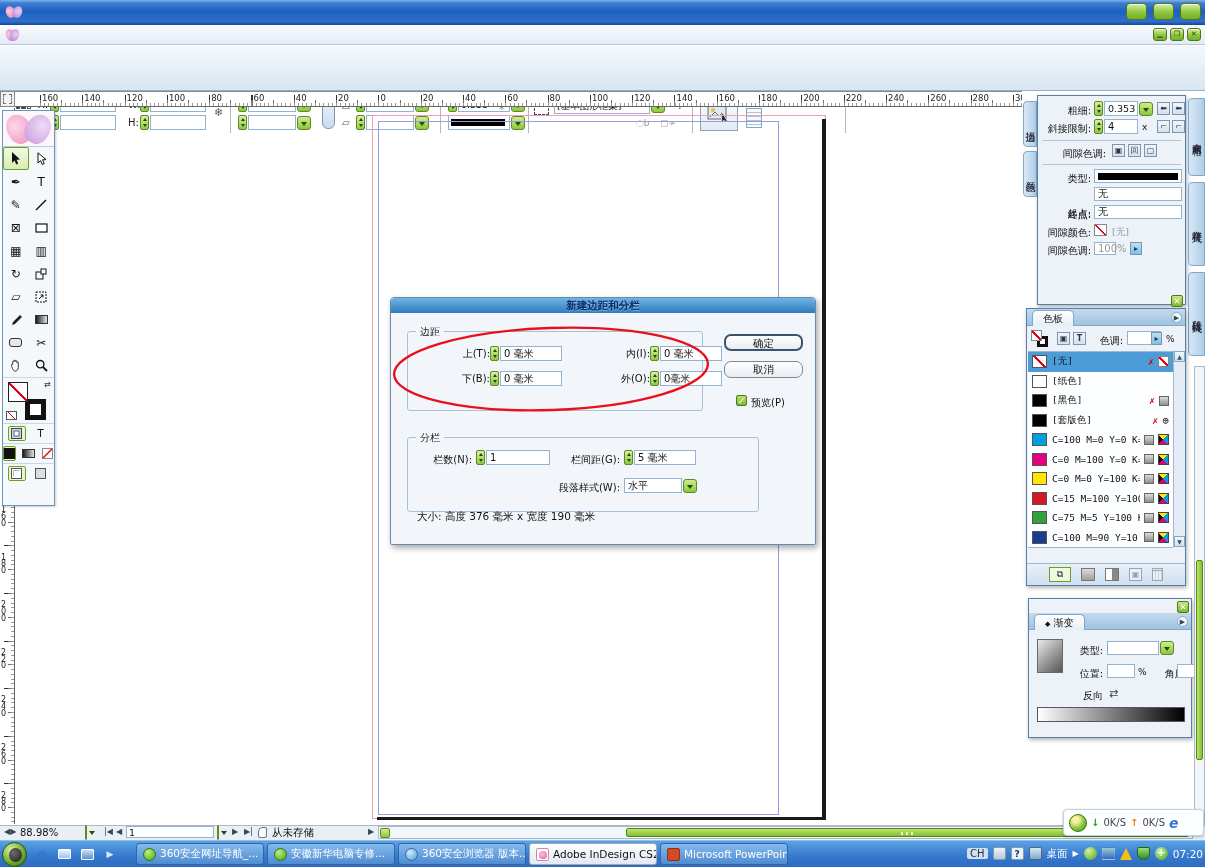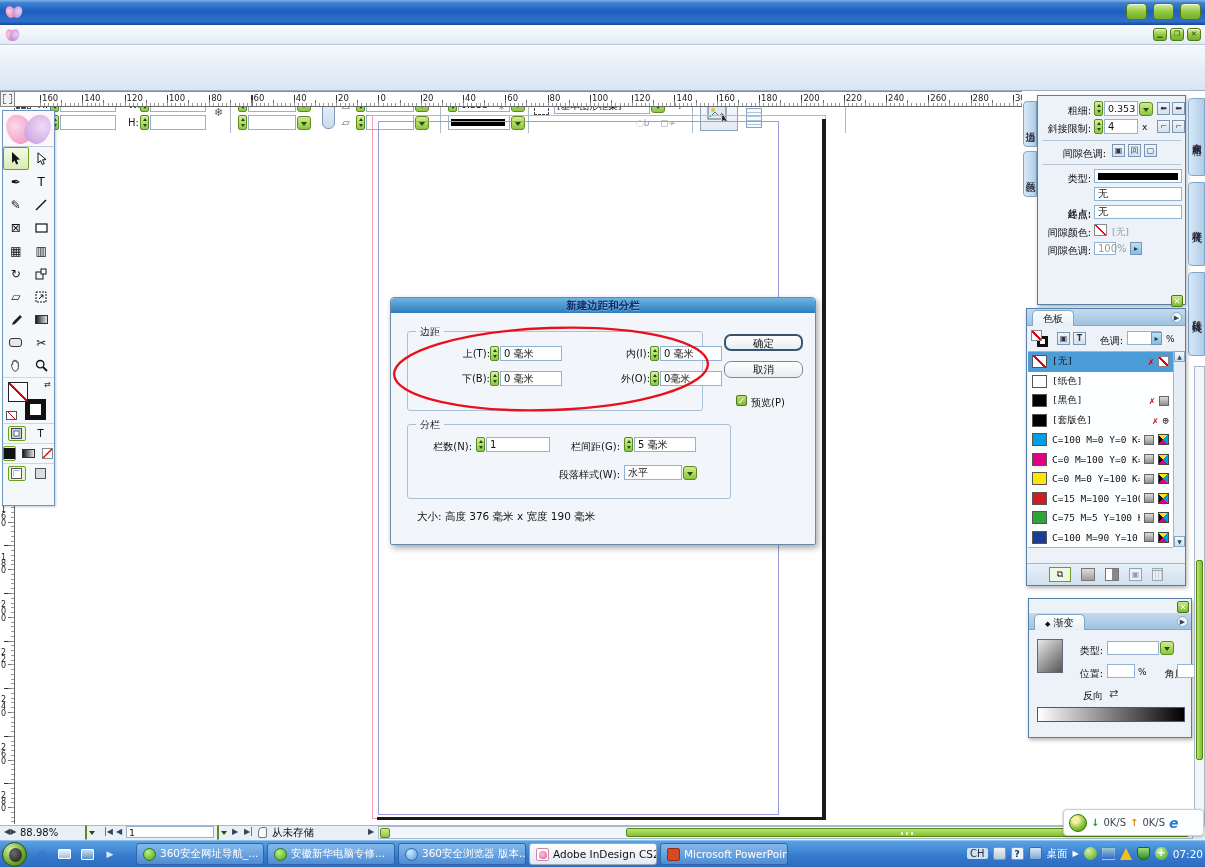--- a/index.html
+++ b/index.html
@@ -484,21 +484,21 @@
         </span>
 
         <span class="flabel">外(O):</span>
         <span class="dfield">
           <span class="spin"></span>
           <span class="val">0毫米</span>
         </span>
       </div>
   </div>
 
-  <div class="group" style="left:16px;top:126px;width:324px;height:75px">
+  <div class="group" style="left:16px;top:139px;width:352px;height:75px">
     <legend class="glabel">分栏</legend>
     <span class="flabel abs" style="left:8px;top:15px;width:56px">栏数(N):</span>
     <span class="dfield abs" style="left:68px;top:12px">
         <span class="spin"></span>
         <span class="val" style="width:64px">1</span>
       </span>
     <span class="flabel abs" style="left:148px;top:15px;width:64px">栏间距(G):</span>
     <span class="dfield abs" style="left:216px;top:12px">
         <span class="spin"></span>
         <span class="val">5 毫米</span>

